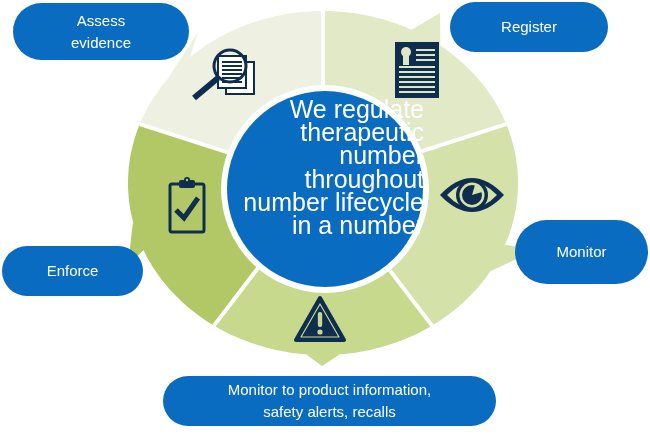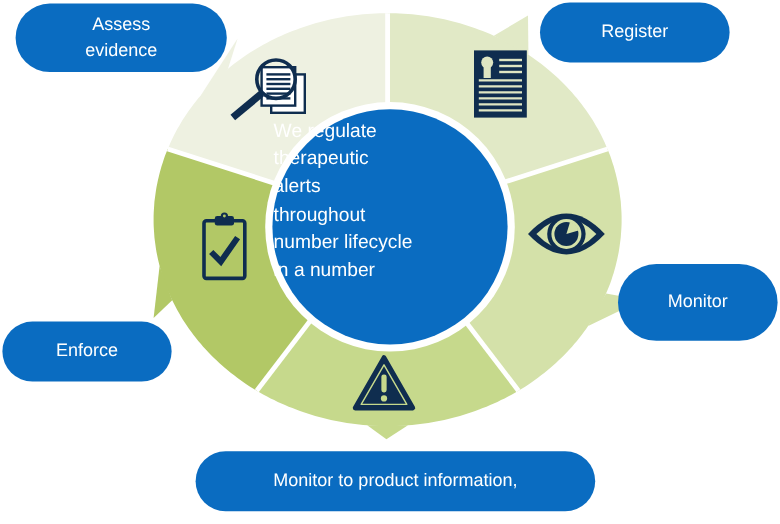--- a/index.html
+++ b/index.html
@@ -1,20 +1,20 @@
 <!DOCTYPE html>
 <html><head>
 <meta charset="utf-8">
 <style>
   html, body { margin:0; padding:0; background:#ffffff; }
   body { width:650px; height:437px; position:relative; overflow:hidden; font-family:"Liberation Sans", sans-serif; }
   #ring { position:absolute; left:0; top:0; }
   .pill { position:absolute; background:#0a6cc1; color:#ffffff; border-radius:999px; display:flex; align-items:center; justify-content:center; text-align:center; font-size:15px; line-height:22px; box-sizing:border-box; }
   .pill span { display:block; }
-  .center-text { position:absolute; left:228px; top:98px; width:196px; color:#ffffff; text-align:left; font-size:16px; line-height:23.2px; }
+  .center-text { position:absolute; left:228px; top:98px; width:196px; color:#ffffff; text-align:right; font-size:25px; line-height:23.2px; }
   .center-text span { display:block; }
 </style>
 </head>
 <body>
 
 <svg id="ring" width="650" height="437" viewBox="0 0 650 437">
   <g id="segments">
       <path d="M323 183 L139.8 124.2 L141.0 121.4 L142.2 118.6 L143.5 115.8 L144.9 113.0 L146.3 110.3 L147.7 107.6 L149.3 104.9 L150.8 102.3 L152.4 99.6 L154.1 97.0 L155.9 94.4 L157.6 91.9 L159.5 89.3 L161.3 86.8 L163.3 84.3 L165.2 81.9 L167.3 79.5 L169.3 77.1 L171.5 74.8 L173.6 72.4 L175.8 70.2 L178.1 67.9 L180.4 65.7 L182.7 63.5 L185.1 61.4 L187.5 59.3 L190.0 57.2 L192.5 55.2 L195.1 53.2 L197.7 51.2 L200.3 49.3 L202.9 47.5 L205.6 45.6 L208.4 43.8 L211.2 42.1 L214.0 40.4 L216.8 38.7 L219.7 37.1 L222.6 35.6 L225.5 34.0 L228.5 32.6 L231.5 31.1 L234.5 29.7 L237.5 28.4 L240.6 27.1 L243.7 25.9 L246.8 24.7 L250.0 23.5 L253.1 22.4 L256.3 21.4 L259.5 20.4 L262.7 19.4 L266.0 18.5 L269.3 17.7 L272.5 16.9 L275.8 16.1 L279.1 15.4 L282.5 14.8 L285.8 14.2 L289.1 13.6 L292.5 13.1 L295.9 12.7 L299.2 12.3 L302.6 11.9 L306.0 11.7 L309.4 11.4 L312.8 11.2 L316.2 11.1 L319.6 11.0 L323.0 11.0 Z" fill="#eef1e1"></path>
       <path d="M167.2660755407779 79.48781601784768 L198 32 L190.0103197878128 57.20716332150266 Z" fill="#eef1e1"></path>
       <path d="M323 183 L323.0 11.0 L326.4 11.0 L329.8 11.1 L333.2 11.2 L336.6 11.4 L340.0 11.7 L343.4 11.9 L346.8 12.3 L350.1 12.7 L353.5 13.1 L356.9 13.6 L360.2 14.2 L363.5 14.8 L366.9 15.4 L370.2 16.1 L373.5 16.9 L376.7 17.7 L380.0 18.5 L383.3 19.4 L386.5 20.4 L389.7 21.4 L392.9 22.4 L396.0 23.5 L399.2 24.7 L402.3 25.9 L405.4 27.1 L408.5 28.4 L411.5 29.7 L414.5 31.1 L417.5 32.6 L420.5 34.0 L423.4 35.6 L426.3 37.1 L429.2 38.7 L432.0 40.4 L434.8 42.1 L437.6 43.8 L440.4 45.6 L443.1 47.5 L445.7 49.3 L448.3 51.2 L450.9 53.2 L453.5 55.2 L456.0 57.2 L458.5 59.3 L460.9 61.4 L463.3 63.5 L465.6 65.7 L467.9 67.9 L470.2 70.2 L472.4 72.4 L474.5 74.8 L476.7 77.1 L478.7 79.5 L480.8 81.9 L482.7 84.3 L484.7 86.8 L486.5 89.3 L488.4 91.9 L490.1 94.4 L491.9 97.0 L493.6 99.6 L495.2 102.3 L496.7 104.9 L498.3 107.6 L499.7 110.3 L501.1 113.0 L502.5 115.8 L503.8 118.6 L505.0 121.4 L506.2 124.2 Z" fill="#e1e9c6"></path>
@@ -87,21 +87,21 @@
     <path d="M0 -2 L24 40 L-24 40 Z" fill="#0f2d4f" stroke="#0f2d4f" stroke-width="4" stroke-linejoin="round"></path>
     <path d="M0 4 L19 37 L-19 37 Z" fill="none" stroke="#c6d98c" stroke-width="1.2" stroke-linejoin="round"></path>
     <rect x="-2.2" y="12" width="4.4" height="15" fill="#c6d98c" rx="2"></rect>
     <circle cx="0" cy="32" r="2.6" fill="#c6d98c"></circle>
   </g>
 </svg>
 
 <div class="center-text">
   <span>We regulate</span>
   <span>therapeutic</span>
-  <span>alerts</span>
+  <span>number</span>
   <span>throughout</span>
   <span>number lifecycle</span>
   <span>in a number</span>
 </div>
 
 <div class="pill" style="left:13px;top:3px;width:176px;height:57px;">
   <div>
     <span>Assess</span>
     <span>evidence</span>
   </div>
@@ -111,20 +111,21 @@
   <span>Register</span>
 </div>
 
 <div class="pill" style="left:515px;top:220px;width:133px;height:64px;">
   <span>Monitor</span>
 </div>
 
 <div class="pill" style="left:163px;top:376px;width:333px;height:50px;">
   <div>
     <span>Monitor to product information,</span>
+    <span>safety alerts, recalls</span>
   </div>
 </div>
 
-<div class="pill" style="left:2px;top:246px;width:141px;height:50px;margin-top:22px;">
+<div class="pill" style="left:2px;top:246px;width:141px;height:50px;">
   <div>
     <span>Enforce</span>
   </div>
 </div>
 
 </body></html>

